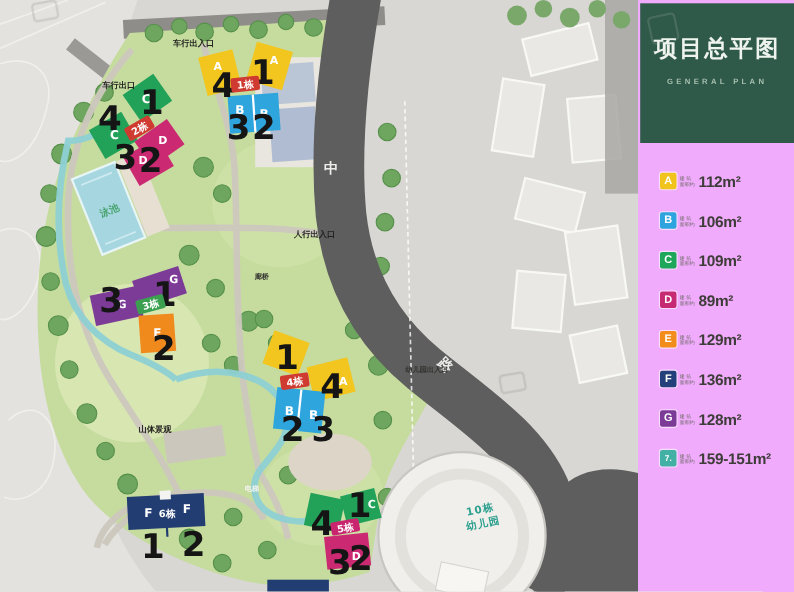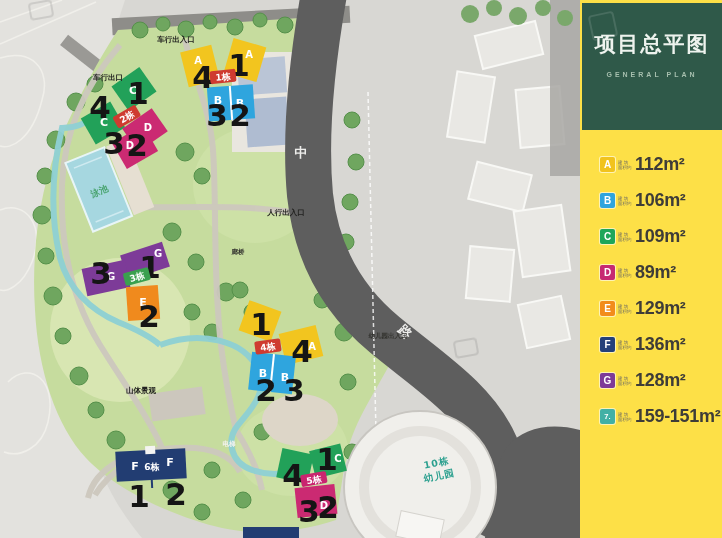--- a/index.html
+++ b/index.html
@@ -12,38 +12,38 @@
   .ltr{font-size:11px;font-weight:700;fill:#ffffff;}
   .ltr-s{font-size:10px;font-weight:700;fill:#ffffff;}
   .tagtx{font-size:9px;font-weight:700;fill:#ffffff;}
   .lbl{font-size:7.5px;font-weight:600;fill:#222220;}
   .lbl-sm{font-size:6.5px;font-weight:600;fill:#33332f;}
   .lbl-w{font-size:6.5px;font-weight:600;fill:#f2f2ee;}
   .roadchar{font-size:13px;font-weight:600;fill:#ececea;}
   .kglbl{font-size:9.5px;font-weight:700;fill:#2ca08f;letter-spacing:1px;}
   .poollbl{font-size:9px;font-weight:700;fill:#3f9e63;opacity:.9;}
   
-  #panel{position:absolute;left:580px;top:0;width:142px;height:538px;background:#fde047;}
+  #panel{position:absolute;left:580px;top:0;width:142px;height:538px;background:#f0abfc;}
   #panel-header{position:absolute;left:2px;top:3px;width:140px;height:127px;background:#2f5949;}
   #panel-title{margin-top:27px;text-align:center;color:#eef3ee;font-size:21px;
                font-weight:700;letter-spacing:2px;}
   #panel-sub{margin-top:13px;text-align:center;color:#a6bfae;font-size:7px;
              letter-spacing:3px;font-weight:600;}
   .wm-sq{position:absolute;width:22px;height:22px;border:2px solid rgba(255,255,255,.12);
          border-radius:4px;transform:rotate(-12deg);}
   #legend{position:absolute;left:20px;top:157px;}
   .legend-row{display:flex;align-items:center;height:15px;margin-bottom:21px;}
   .legend-box{width:15px;height:15px;border-radius:2px;color:#fff;font-size:10px;
               font-weight:700;display:flex;align-items:center;justify-content:center;
               flex:0 0 15px;box-shadow:0 0 0 1px rgba(255,255,255,.6);}
   .legend-box.small{font-size:7.5px;}
   .legend-note{display:flex;flex-direction:column;justify-content:center;
                margin:0 3px 0 3px;width:14px;}
   .legend-note span{font-size:4.5px;line-height:5px;color:#6b6963;white-space:nowrap;}
-  .legend-area{font-size:18px;font-weight:700;color:#3e3c38;letter-spacing:-0.3px;
+  .legend-area{font-size:14px;font-weight:700;color:#3e3c38;letter-spacing:-0.3px;
                white-space:nowrap;}
 </style>
 </head>
 <body>
 
 <div id="root">
 
   <svg id="map" viewBox="0 0 580 538">
 
     <rect width="580" height="538" fill="#d8d7d3"></rect>

